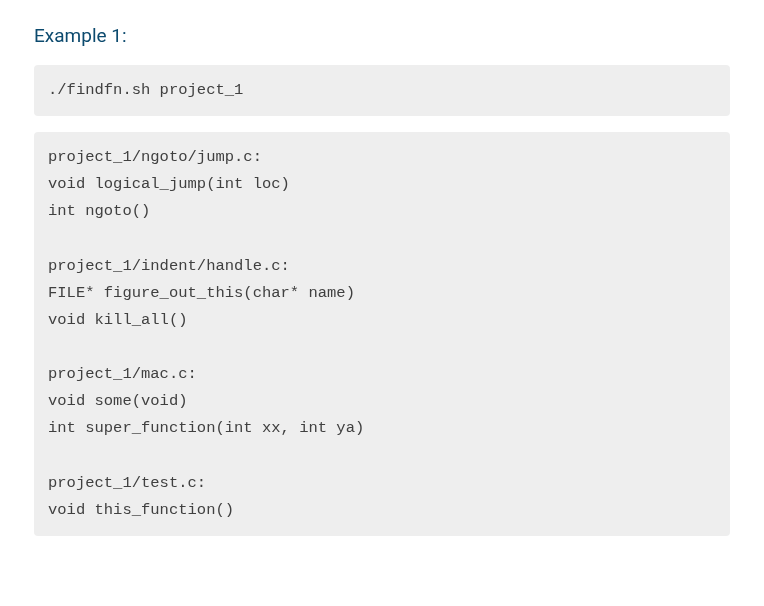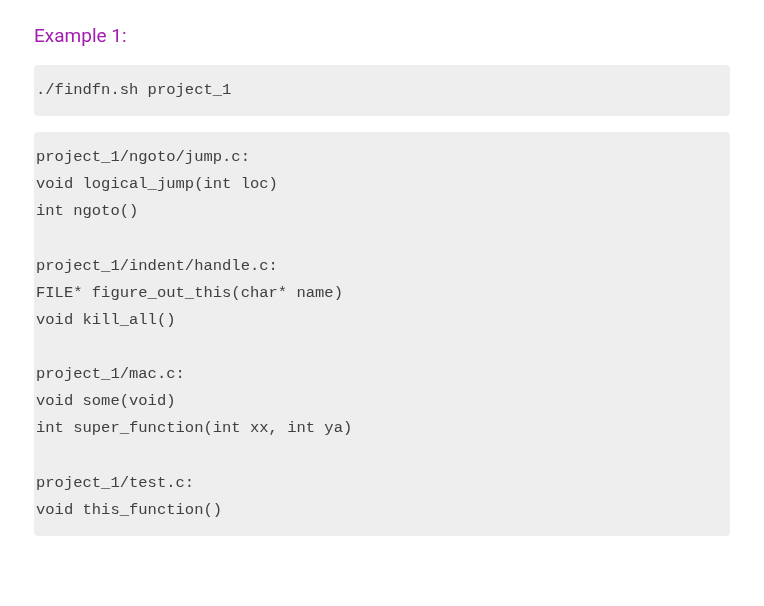--- a/index.html
+++ b/index.html
@@ -12,27 +12,27 @@
     color: #404040;
     width: 764px;
     height: 606px;
     box-sizing: border-box;
     padding: 20px 34px 0 34px;
     overflow: hidden;
   }
   .example-heading {
     font-size: 19px;
     font-weight: 400;
-    color: #a21caf;
+    color: #0c4a6e;
     margin: 4px 0 18px 0;
   }
   pre.code-block {
     background: #eeeeee;
     border-radius: 4px;
-    padding: 12px 2px;
+    padding: 12px 14px;
     margin: 0 0 16px 0;
     font-family: ui-monospace, SFMono-Regular, Menlo, Consolas, "Liberation Mono", monospace;
     font-size: 15.5px;
     line-height: 1.75;
     color: #404040;
     white-space: pre;
     overflow: hidden;
   }
 </style>
 </head>

